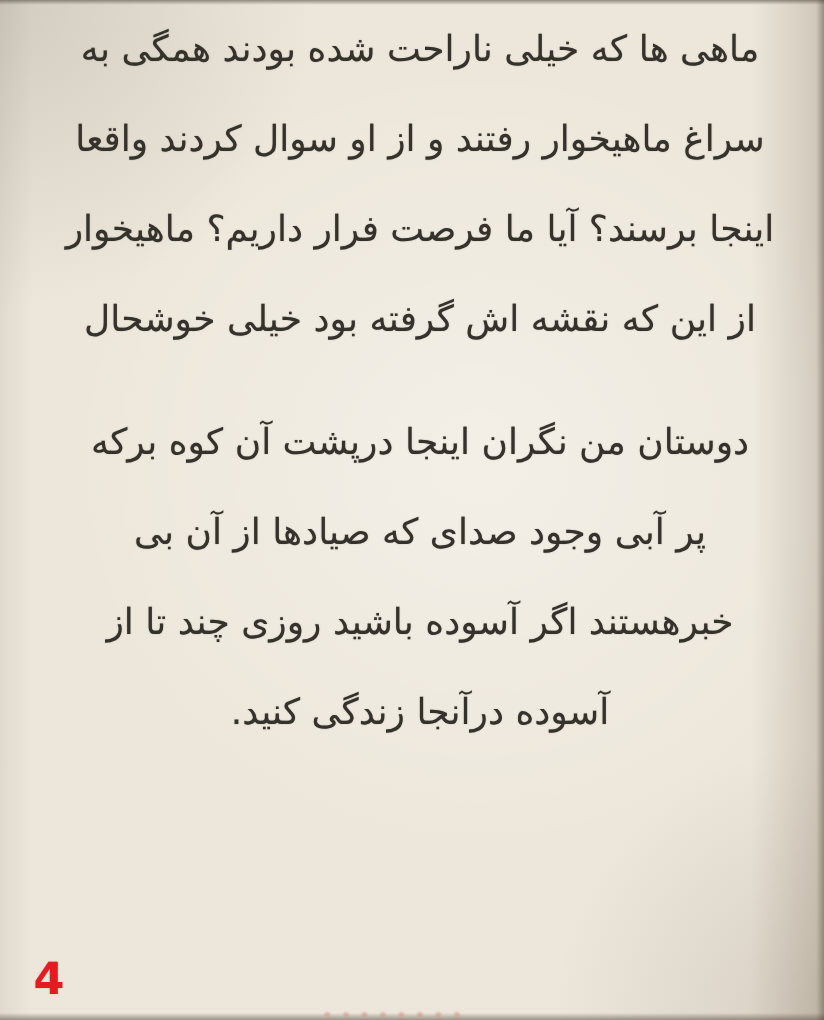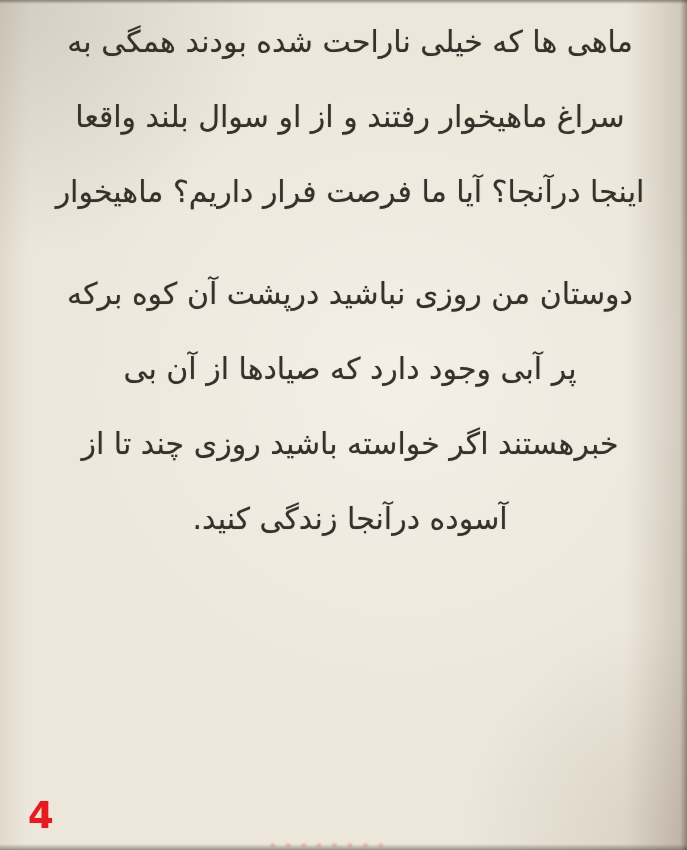--- a/index.html
+++ b/index.html
@@ -76,28 +76,29 @@
 </style>
 </head>
 <body>
 
 <div class="page">
 
   <div class="text-block">
 
     <p class="para">
       <span class="line">ماهی ها که خیلی ناراحت شده بودند همگی به</span>
-      <span class="line">سراغ ماهیخوار رفتند و از او سوال بلند واقعا</span>
-      <span class="line">اینجا درآنجا؟ آیا ما فرصت فرار داریم؟ ماهیخوار</span>
+      <span class="line">سراغ ماهیخوار رفتند و از او سوال کردند واقعا</span>
+      <span class="line">اینجا برسند؟ آیا ما فرصت فرار داریم؟ ماهیخوار</span>
+      <span class="line">از این که نقشه اش گرفته بود خیلی خوشحال</span>
     </p>
 
     <p class="para">
-      <span class="line">دوستان من روزی نباشید درپشت آن کوه برکه</span>
-      <span class="line">پر آبی وجود دارد که صیادها از آن بی</span>
-      <span class="line">خبرهستند اگر خواسته باشید روزی چند تا از</span>
+      <span class="line">دوستان من نگران اینجا درپشت آن کوه برکه</span>
+      <span class="line">پر آبی وجود صدای که صیادها از آن بی</span>
+      <span class="line">خبرهستند اگر آسوده باشید روزی چند تا از</span>
       <span class="line">آسوده درآنجا زندگی کنید.</span>
     </p>
 
   </div>
 
   <div class="page-number">4</div>
 
   <div class="watermark-remnant">••••••••</div>
 
 </div>

